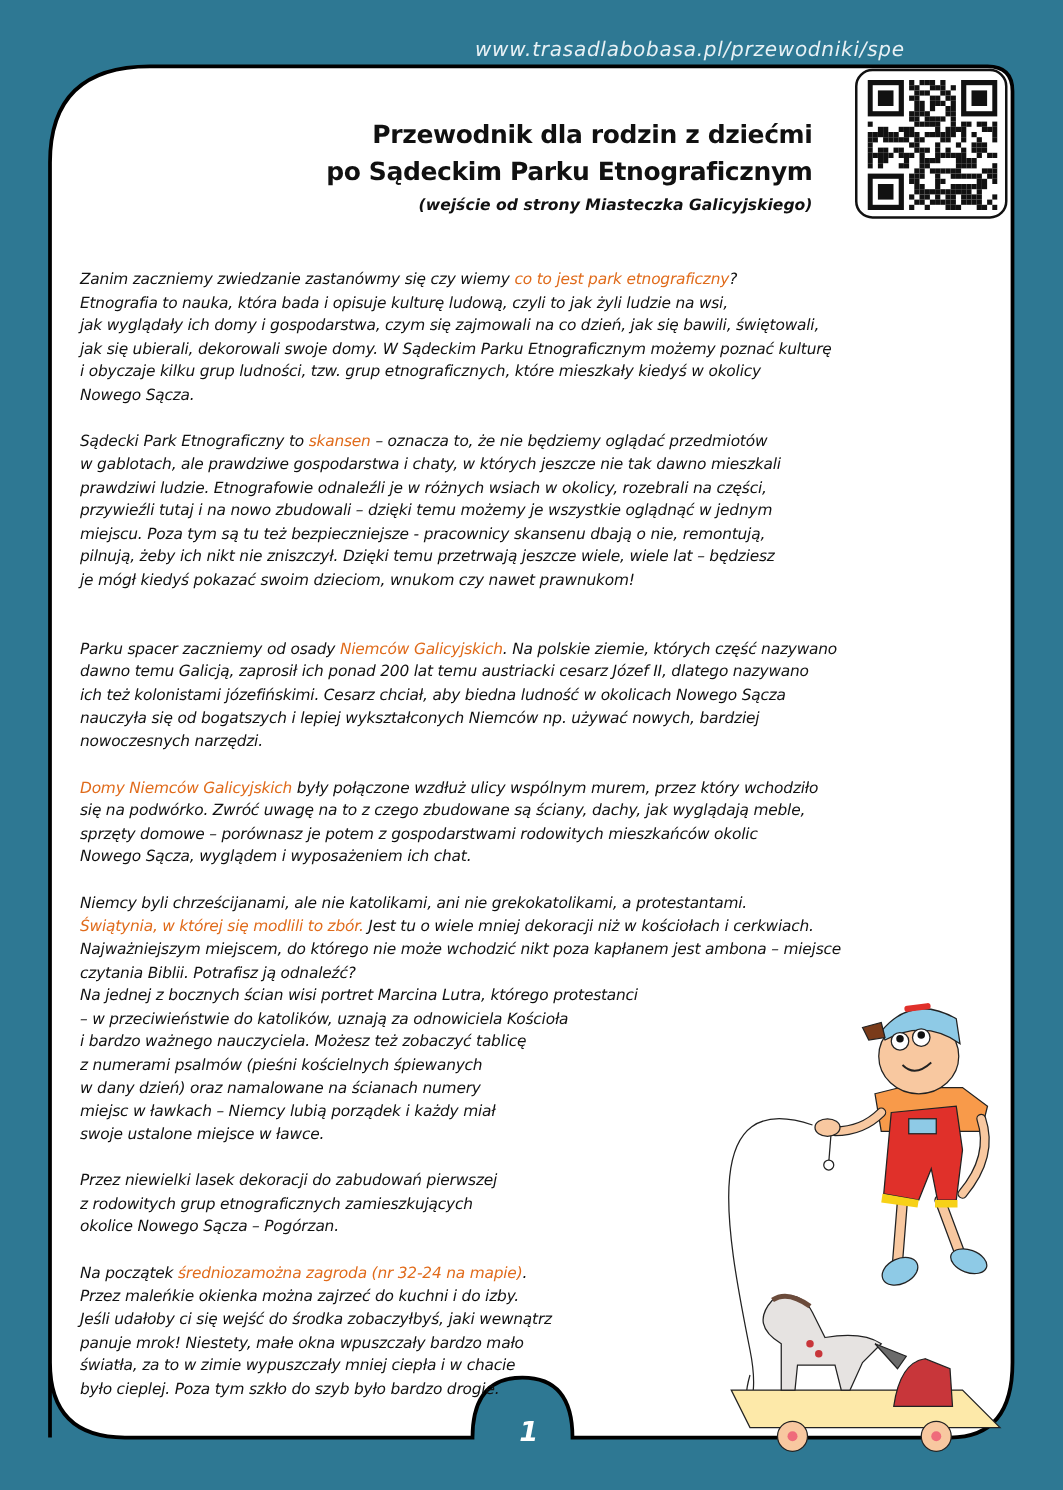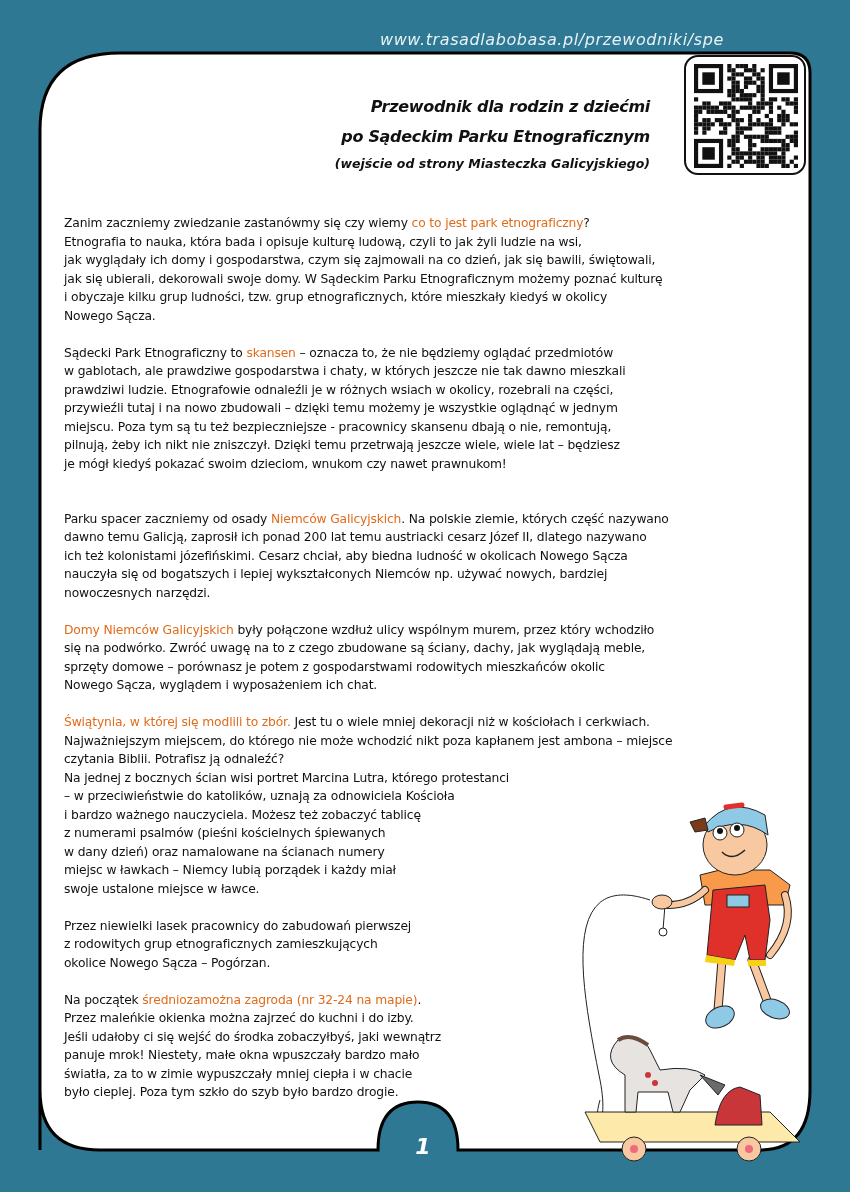--- a/index.html
+++ b/index.html
@@ -6,24 +6,24 @@
   body { width:850px; height:1192px; background:#2e7893; position:relative; overflow:hidden;
          font-family:"DejaVu Sans", sans-serif; }
   .url { position:absolute; top:30px; left:380px; width:270px; font-size:16px; color:#e8f1f5;
          font-style:italic; letter-spacing:0.6px; }
   svg.panel { position:absolute; left:0; top:0; }
   .qr { position:absolute; left:684px; top:55px; width:122px; height:120px; background:#fff;
         border:2px solid #111; border-radius:14px; box-sizing:border-box; }
   .qr svg { position:absolute; left:8px; top:7px; }
   .title { position:absolute; right:200px; top:92px; text-align:right; color:#111;
            font-family:"DejaVu Sans", sans-serif; }
-  .title .t1 { font-size:16px; font-style:italic; font-weight:bold; line-height:30px; letter-spacing:-0.3px; }
+  .title .t1 { font-size:20px; font-weight:bold; line-height:30px; letter-spacing:-0.3px; }
   .title .t2 { font-size:12.5px; font-style:italic; font-weight:bold; margin-top:4px; }
   .content { position:absolute; left:64px; top:214px; width:740px; color:#111;
-             font-size:12.3px; line-height:18.5px; letter-spacing:-0.15px; }
+             font-size:12.3px; font-style:italic; line-height:18.5px; letter-spacing:-0.15px; }
   .content p { margin:0 0 18.5px 0; white-space:pre-line; }
   .content .gap { height:18px; }
   .hl { color:#e06b1b; }
   .narrow { width:430px; }
   .pagenum { position:absolute; left:403px; top:1134px; width:40px; text-align:center;
              color:#fff; font-size:22px; font-weight:bold; font-style:italic; }
   .illus { position:absolute; left:0; top:0; }
 </style>
 </head>
 <body>
@@ -320,31 +320,32 @@
   <div class="gap"></div>
   <p><span>Parku spacer zaczniemy od osady </span><span class="hl">Niemców Galicyjskich</span><span>. Na polskie ziemie, których część nazywano
 dawno temu Galicją, zaprosił ich ponad 200 lat temu austriacki cesarz Józef II, dlatego nazywano
 ich też kolonistami józefińskimi. Cesarz chciał, aby biedna ludność w okolicach Nowego Sącza
 nauczyła się od bogatszych i lepiej wykształconych Niemców np. używać nowych, bardziej
 nowoczesnych narzędzi.</span></p>
   <p><span></span><span class="hl">Domy Niemców Galicyjskich</span><span> były połączone wzdłuż ulicy wspólnym murem, przez który wchodziło
 się na podwórko. Zwróć uwagę na to z czego zbudowane są ściany, dachy, jak wyglądają meble,
 sprzęty domowe – porównasz je potem z gospodarstwami rodowitych mieszkańców okolic
 Nowego Sącza, wyglądem i wyposażeniem ich chat.</span></p>
-  <p><span class="hl">Świątynia, w której się modlili to zbór.</span><span> Jest tu o wiele mniej dekoracji niż w kościołach i cerkwiach.
+  <p><span>Niemcy byli chrześcijanami, ale nie katolikami, ani nie grekokatolikami, a protestantami.
+</span><span class="hl">Świątynia, w której się modlili to zbór.</span><span> Jest tu o wiele mniej dekoracji niż w kościołach i cerkwiach.
 Najważniejszym miejscem, do którego nie może wchodzić nikt poza kapłanem jest ambona – miejsce
 czytania Biblii. Potrafisz ją odnaleźć?
 Na jednej z bocznych ścian wisi portret Marcina Lutra, którego protestanci
 – w przeciwieństwie do katolików, uznają za odnowiciela Kościoła
 i bardzo ważnego nauczyciela. Możesz też zobaczyć tablicę
 z numerami psalmów (pieśni kościelnych śpiewanych
 w dany dzień) oraz namalowane na ścianach numery
 miejsc w ławkach – Niemcy lubią porządek i każdy miał
 swoje ustalone miejsce w ławce.</span></p>
-  <p class="narrow">Przez niewielki lasek pracownicy do zabudowań pierwszej
+  <p class="narrow">Przez niewielki lasek dekoracji do zabudowań pierwszej
 z rodowitych grup etnograficznych zamieszkujących
 okolice Nowego Sącza – Pogórzan.</p>
   <p class="narrow"><span>Na początek </span><span class="hl">średniozamożna zagroda (nr 32-24 na mapie)</span><span>.
 Przez maleńkie okienka można zajrzeć do kuchni i do izby.
 Jeśli udałoby ci się wejść do środka zobaczyłbyś, jaki wewnątrz
 panuje mrok! Niestety, małe okna wpuszczały bardzo mało
 światła, za to w zimie wypuszczały mniej ciepła i w chacie
 było cieplej. Poza tym szkło do szyb było bardzo drogie.</span></p>
 </div>
 

